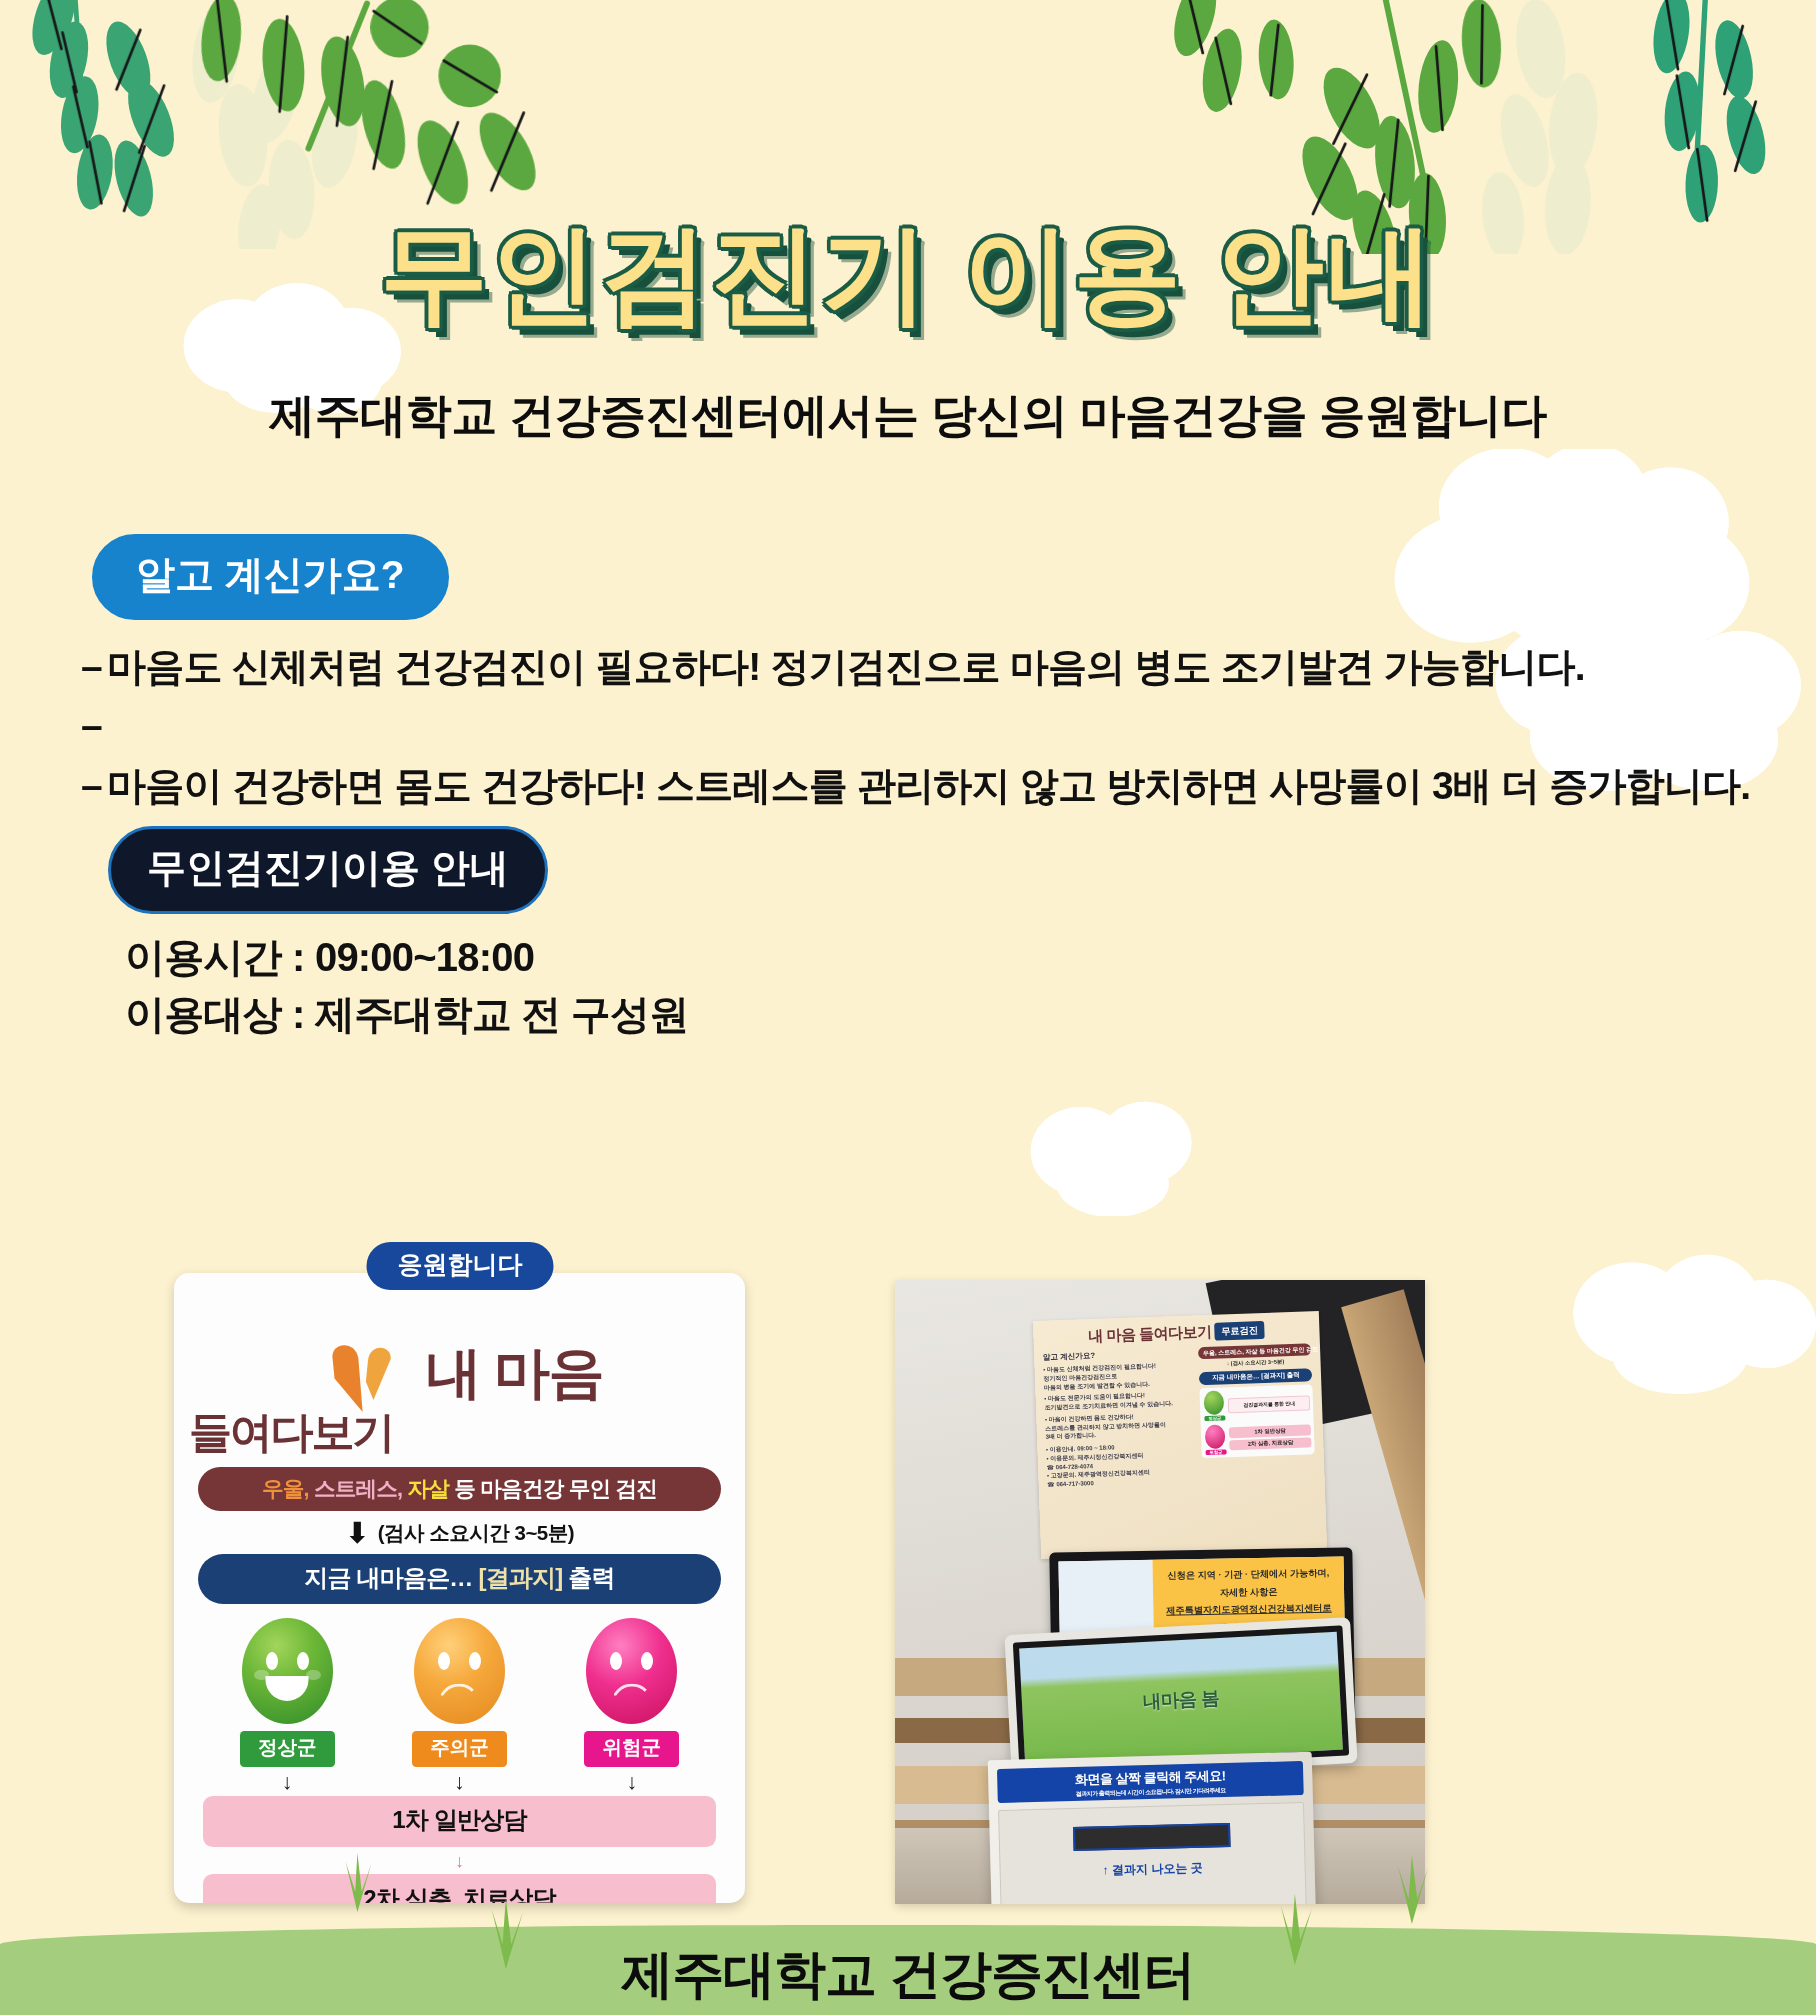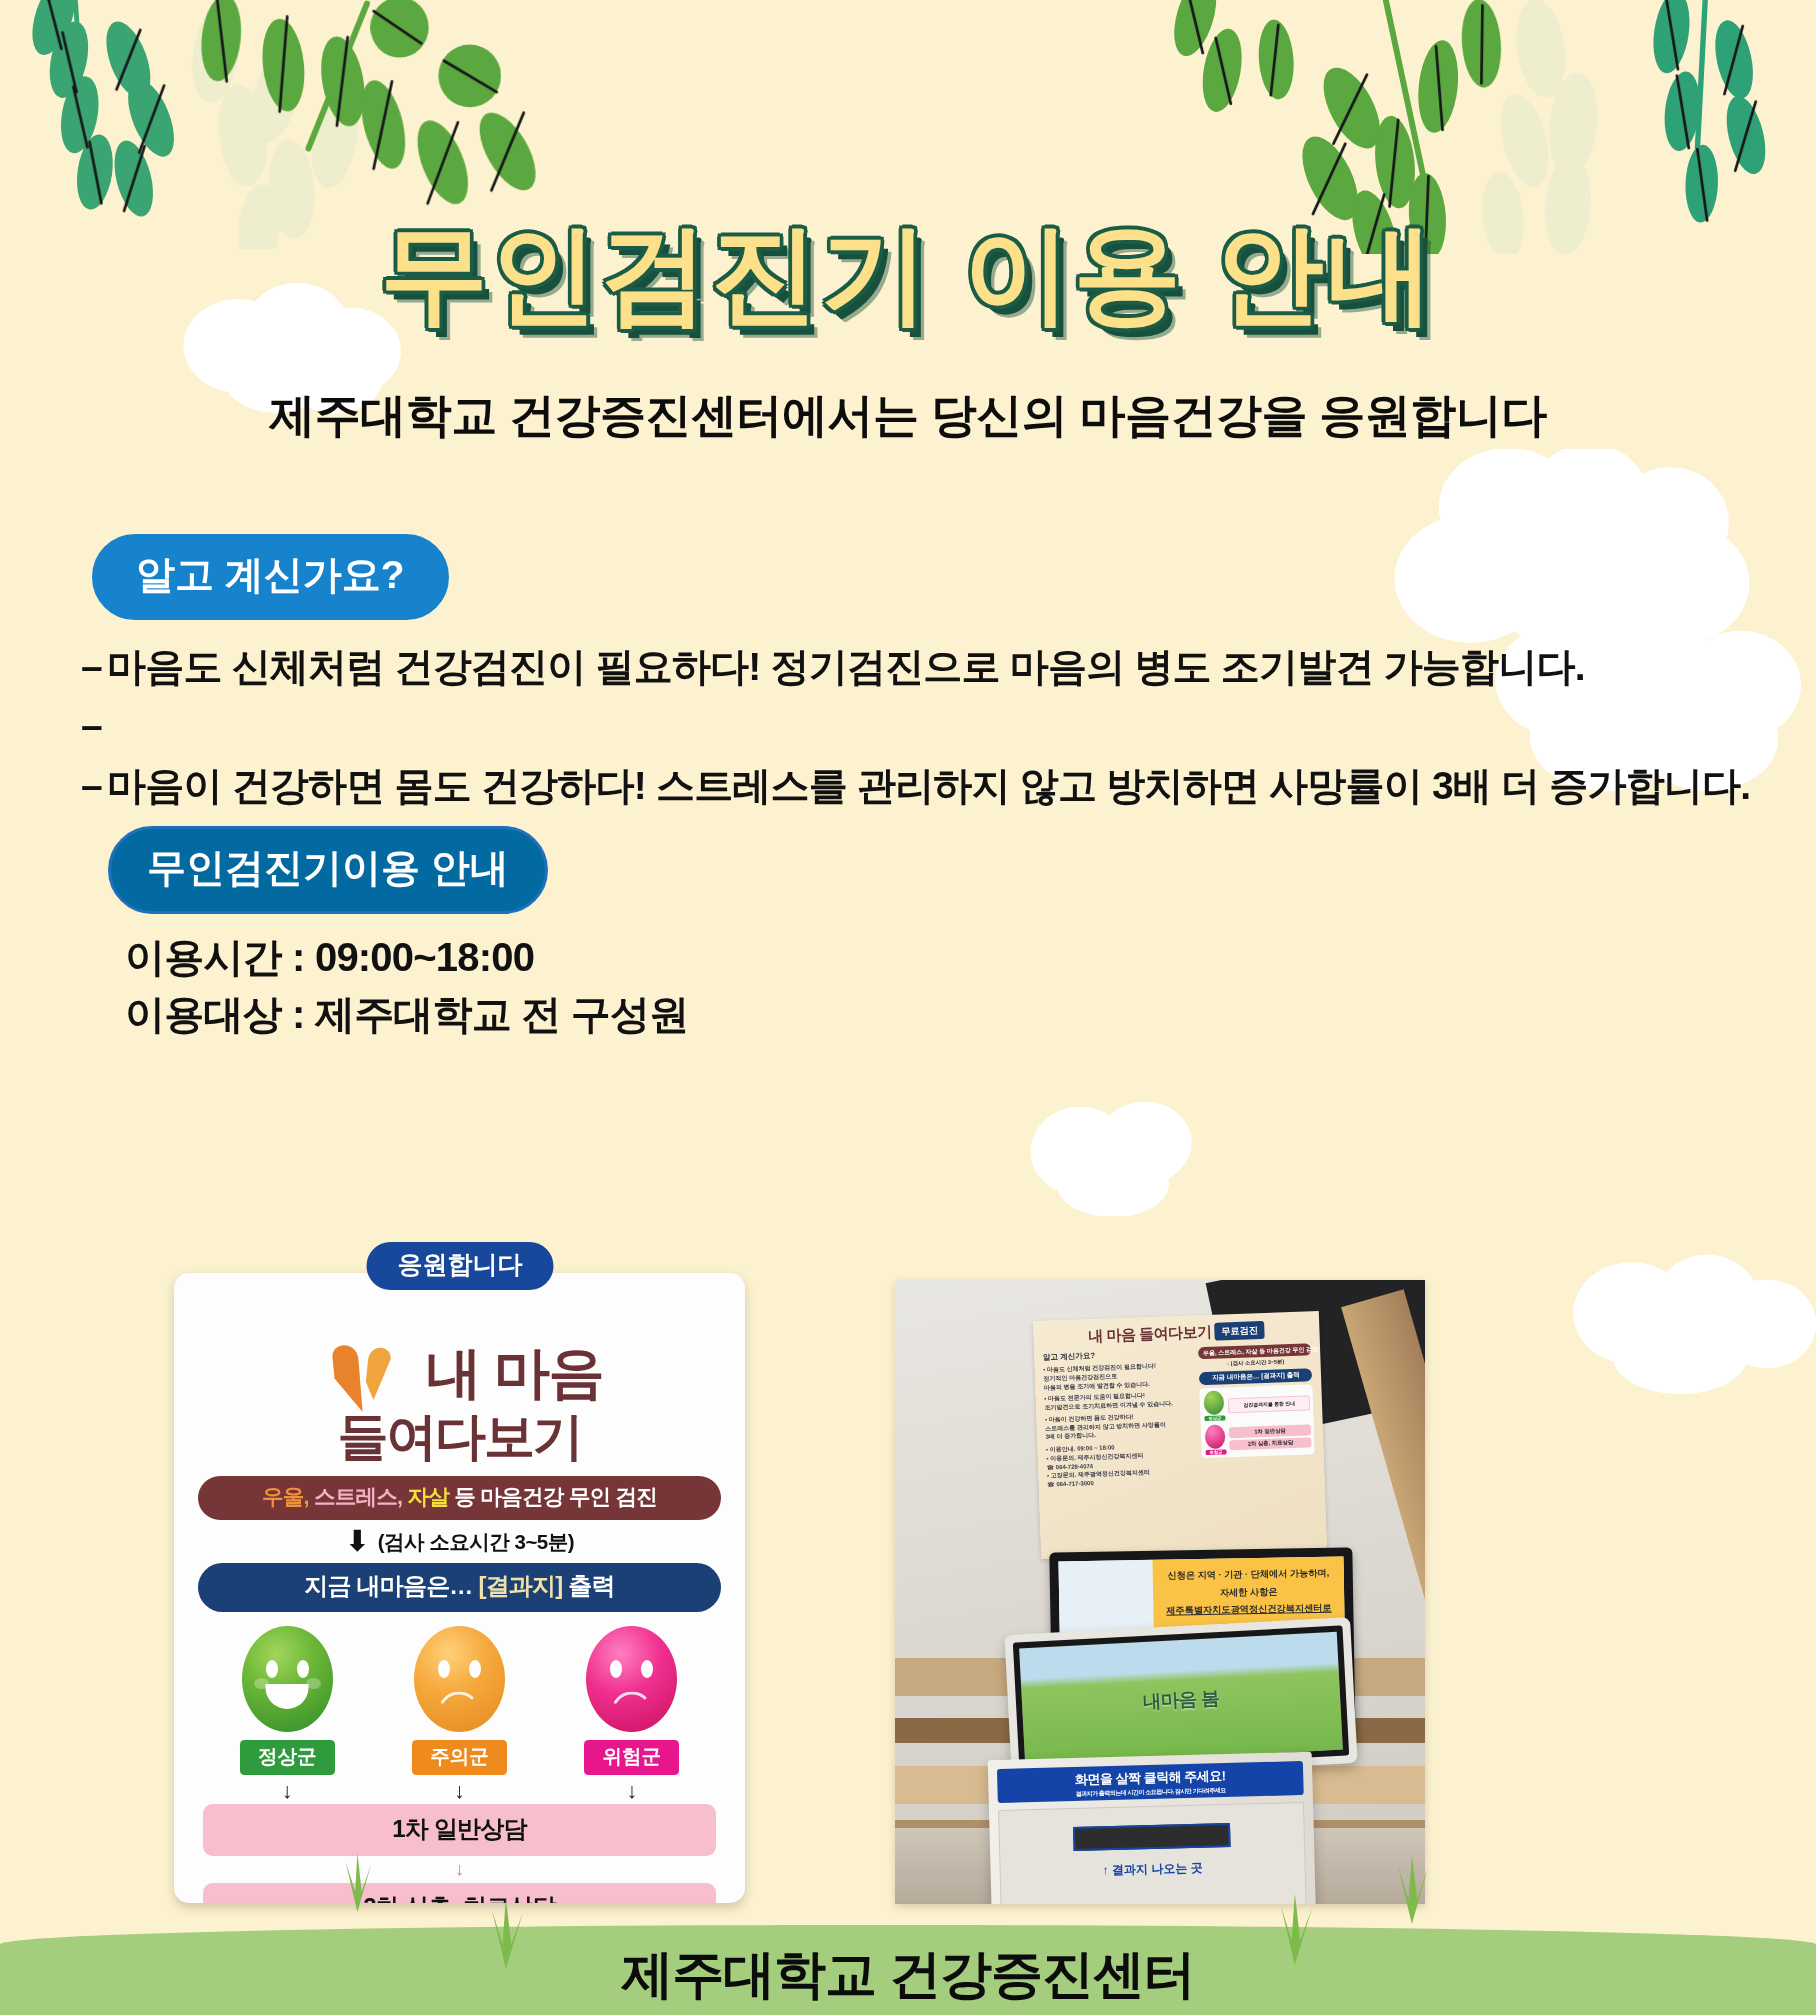--- a/index.html
+++ b/index.html
@@ -63,21 +63,21 @@
   .badge-blue {
     left: 92px; top: 534px;
     padding: 12px 42px 16px 42px;
     background: #1783cd;
     border: 2.7px solid #1783cd;
     font-size: 39px;
   }
   .badge-teal {
     left: 108px; top: 826px;
     padding: 12px 36px 16px 36px;
-    background: #0369a1;
+    background: #0f172a;
     border: 3.8px solid #1e72bb;
     font-size: 39px;
   }
 
   
   .bullet-list {
     position: absolute;
     left: 81px; top: 637px; width: 1686px;
     z-index: 4;
   }
@@ -136,21 +136,21 @@
   }
   .mc-inner { position: absolute; inset: 0; padding: 56px 15px 9.7px 15px; }
 
   .mc-brand { display: flex; align-items: center; justify-content: center; gap: 6.5px; margin-top: 3.2px; }
   .mc-hearts { position: relative; width: 103px; height: 81px; flex: 0 0 103px; }
   .mc-brand-text {
     font-size: 56px; font-weight: 900; color: #6b3235;
     letter-spacing: -1.6px; line-height: 1;
   }
   .mc-brand2 {
-    text-align: center; font-size: 51px; font-weight: 900;
+    font-size: 43px; font-weight: 900;
     color: #6b3235; letter-spacing: -2.2px; margin-top: -3.2px; line-height: 1.05;
   }
 
   .pill-maroon {
     margin: 12px 8.6px 0 8.6px;
     background: #763537;
     border-radius: 540px;
     padding: 6.5px 5.4px 8.6px 5.4px;
     text-align: center;
     font-size: 21.6px;

